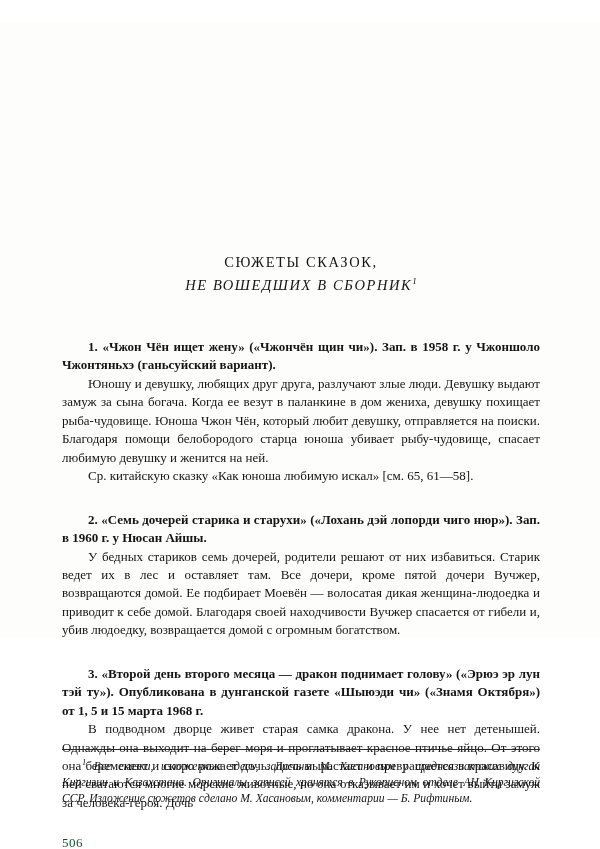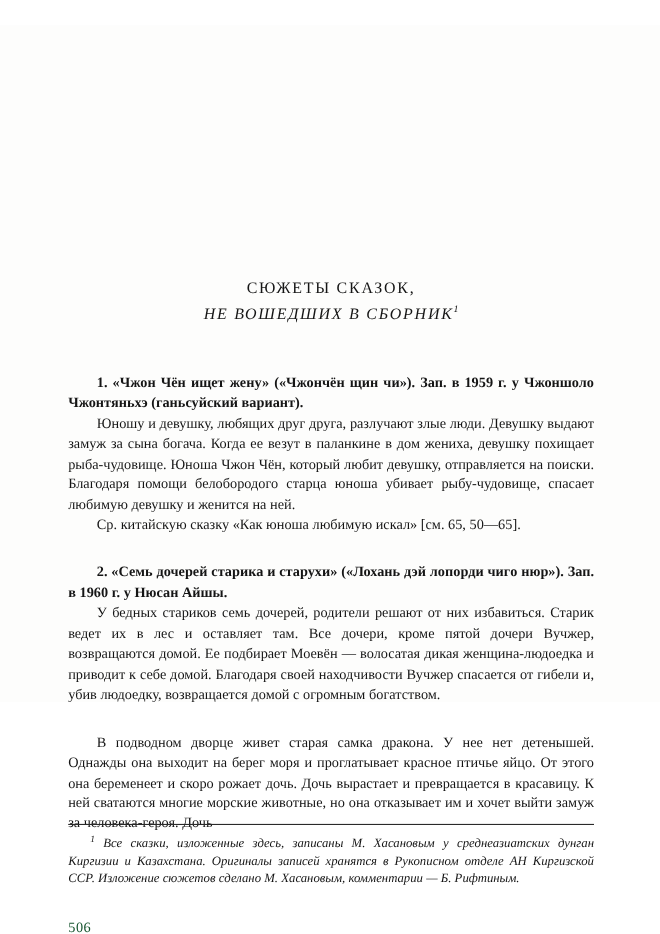--- a/index.html
+++ b/index.html
@@ -104,31 +104,32 @@
 <div class="page">
 
   <div class="content">
 
     <div class="title">
       <span class="line1">СЮЖЕТЫ СКАЗОК,</span>
       <span class="line2"><span>НЕ ВОШЕДШИХ В СБОРНИК</span><sup>1</sup></span>
     </div>
 
     <div class="entry first">
-      <p class="head"><span class="num">1.</span> <span class="bold">«Чжон Чён ищет жену» («Чжончён щин чи»). Зап. в 1959 г. у Чжоншоло Чжонтяньхэ (ганьсуйский вариант).</span></p>
+      <p class="head"><span class="num">1.</span> <span class="bold">«Чжон Чён ищет жену» («Чжончён щин чи»). Зап. в 1958 г. у Чжоншоло Чжонтяньхэ (ганьсуйский вариант).</span></p>
       <p>Юношу и девушку, любящих друг друга, разлучают злые люди. Девушку выдают замуж за сына богача. Когда ее везут в паланкине в дом жениха, девушку похищает рыба-чудовище. Юноша Чжон Чён, который любит девушку, отправляется на поиски. Благодаря помощи белобородого старца юноша убивает рыбу-чудовище, спасает любимую девушку и женится на ней.</p>
-      <p>Ср. китайскую сказку «Как юноша любимую искал» [см. 65, 50—65].</p>
+      <p>Ср. китайскую сказку «Как юноша любимую искал» [см. 65, 61—58].</p>
     </div>
 
     <div class="entry">
       <p class="head"><span class="num">2.</span> <span class="bold">«Семь дочерей старика и старухи» («Лохань дэй лопорди чигo нюр»). Зап. в 1960 г. у Нюсан Айшы.</span></p>
       <p>У бедных стариков семь дочерей, родители решают от них избавиться. Старик ведет их в лес и оставляет там. Все дочери, кроме пятой дочери Вучжер, возвращаются домой. Ее подбирает Моевён — волосатая дикая женщина-людоедка и приводит к себе домой. Благодаря своей находчивости Вучжер спасается от гибели и, убив людоедку, возвращается домой с огромным богатством.</p>
     </div>
 
     <div class="entry">
+      <p class="head"><span class="num">3.</span> <span class="bold">«Второй день второго месяца — дракон поднимает голову» («Эрюэ эр лун тэй ту»). Опубликована в дунганской газете «Шыюэди чи» («Знамя Октября») от 1, 5 и 15 марта 1968 г.</span></p>
       <p>В подводном дворце живет старая самка дракона. У нее нет детенышей. Однажды она выходит на берег моря и проглатывает красное птичье яйцо. От этого она беременеет и скоро рожает дочь. Дочь вырастает и превращается в красавицу. К ней сватаются многие морские животные, но она отказывает им и хочет выйти замуж за человека-героя. Дочь</p>
     </div>
 
   </div>
 
   <div class="footnote">
     <div class="rule"></div>
     <p><sup>1</sup> <span>Все сказки, изложенные здесь, записаны М. Хасановым у среднеазиатских дунган Киргизии и Казахстана. Оригиналы записей хранятся в Рукописном отделе АН Киргизской ССР. Изложение сюжетов сделано М. Хасановым, комментарии — Б. Рифтиным.</span></p>
   </div>
 

